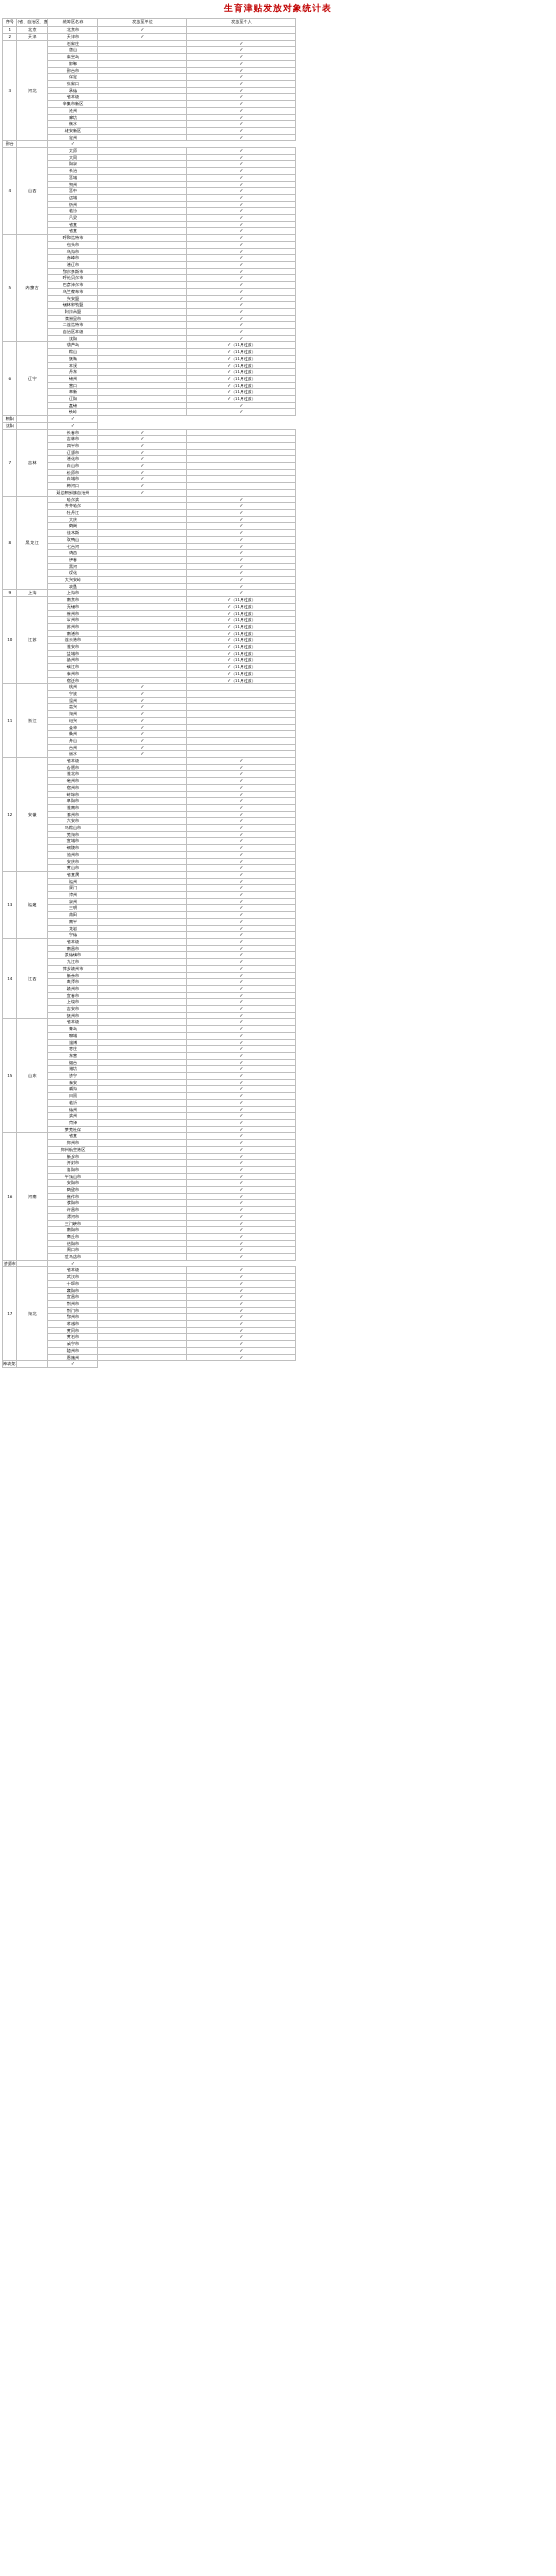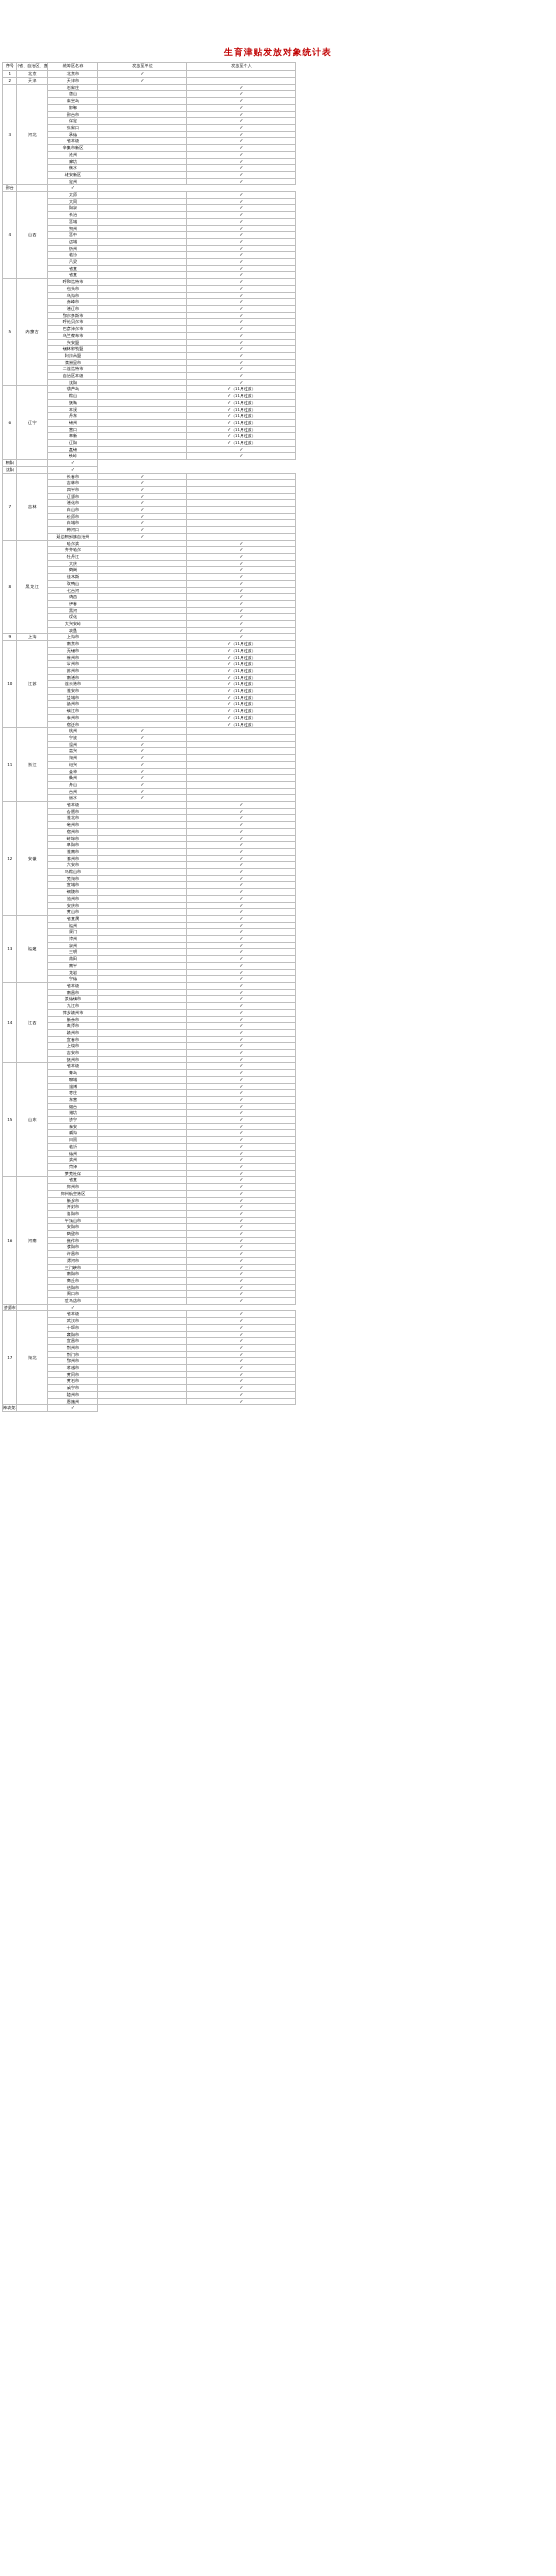--- a/index.html
+++ b/index.html
@@ -8,21 +8,20 @@
     background: #ffffff;
   }
   body {
     font-family: "DejaVu Sans", "Liberation Sans", sans-serif;
     width: 556px;
   }
   .page {
     width: 556px;
     position: relative;
     background: #fff;
-    margin-top: 44px;
   }
   .title {
     text-align: center;
     font-size: 8.8px;
     font-weight: bold;
     color: #c00000;
     padding: 3.1px 0 3.1px 0;
     letter-spacing: 1px;
   }
   table.main {

